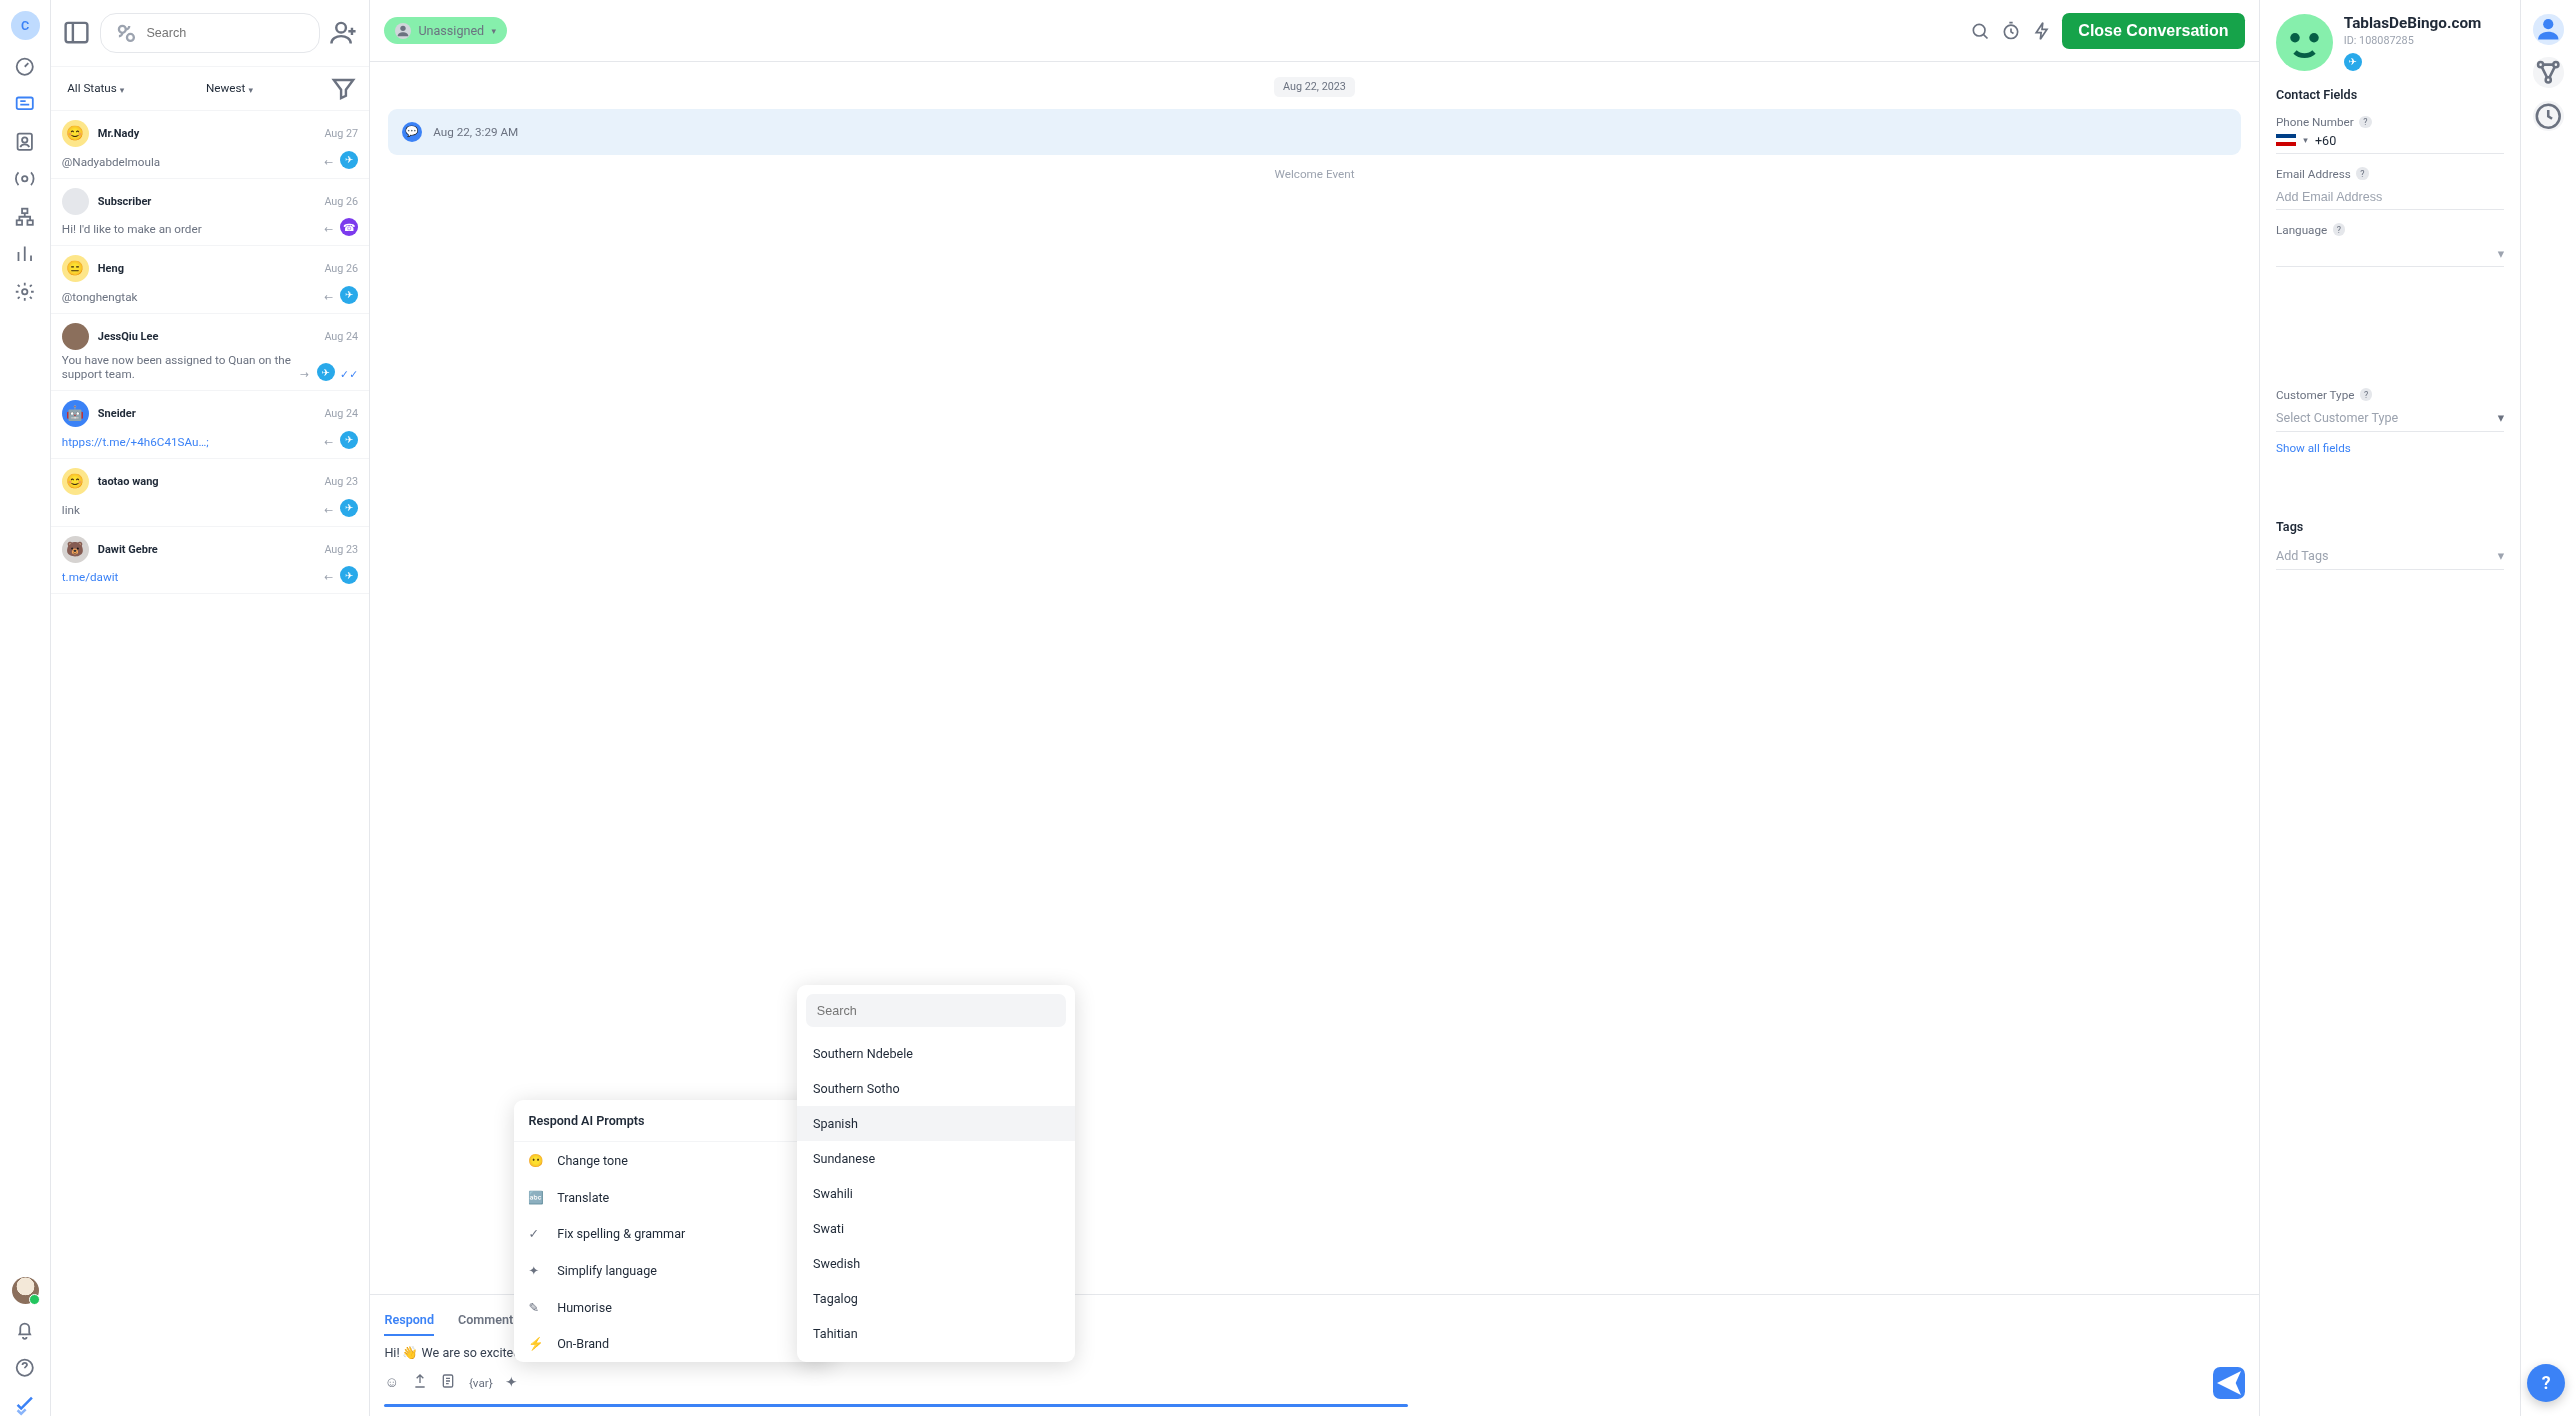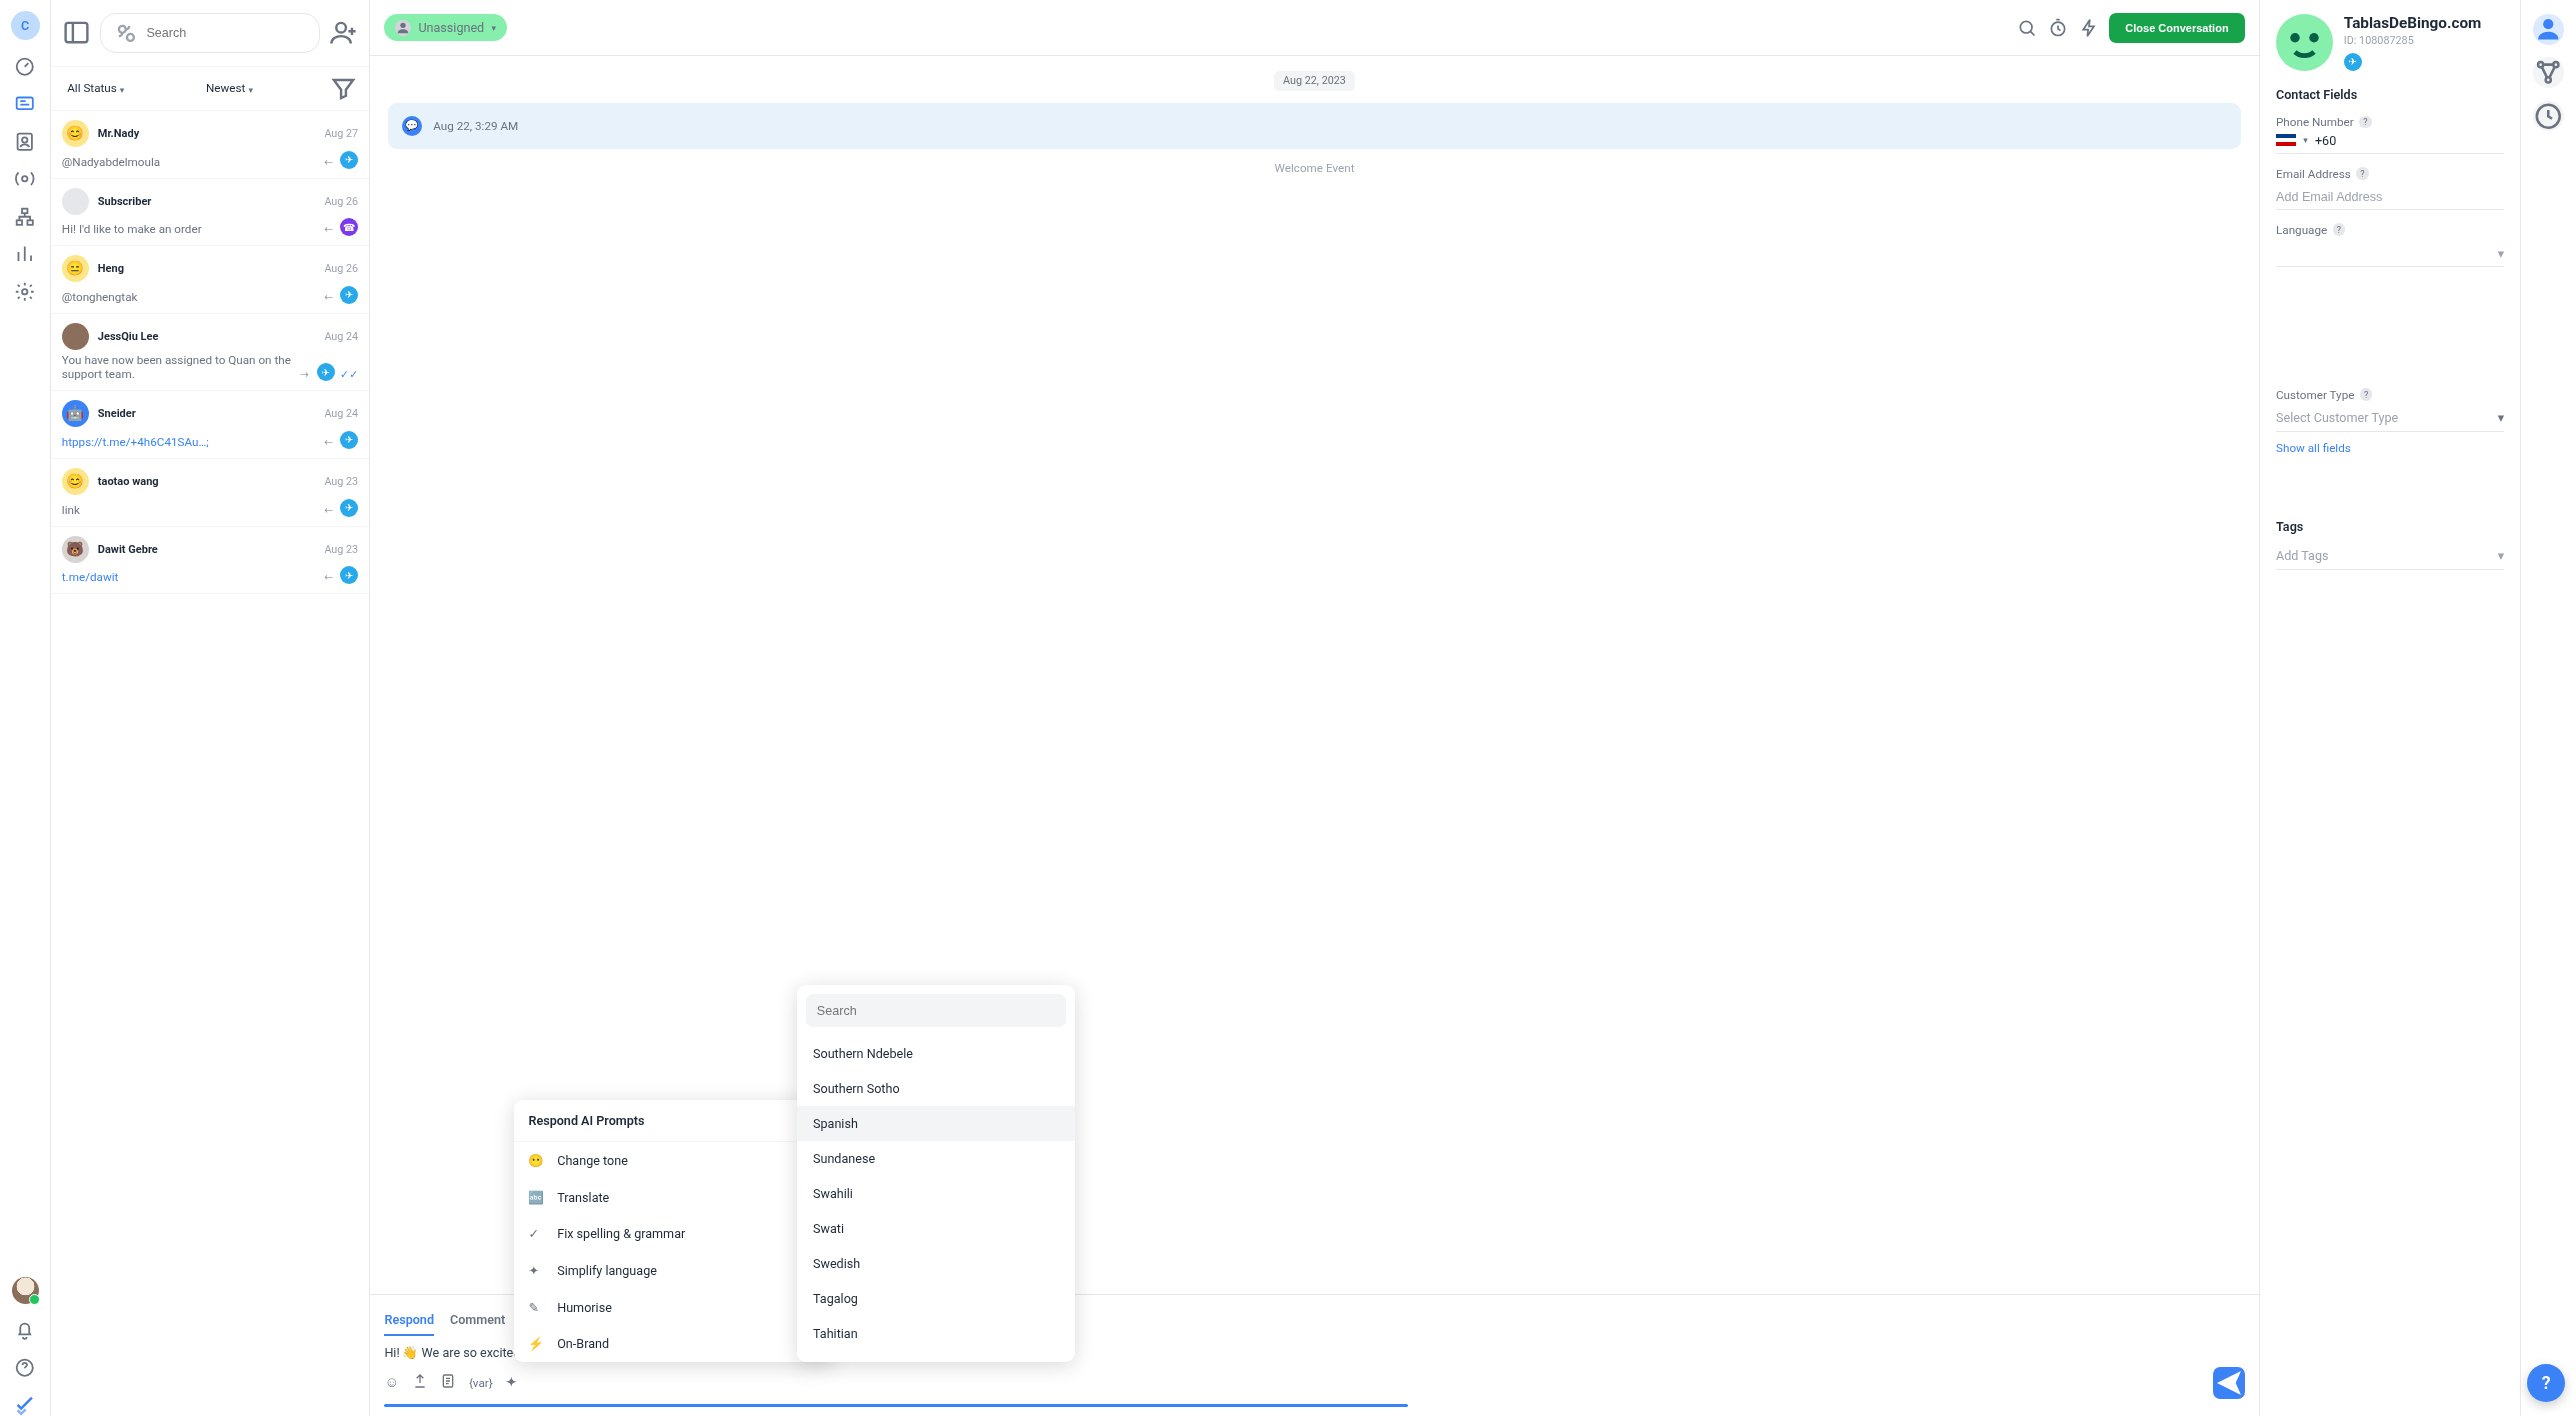--- a/index.html
+++ b/index.html
@@ -41,36 +41,36 @@
 .arrow-small.in { transform: rotate(-135deg); }
 .dbl-check { color:#3b82f6; font-size:10.8px; }
 
 
 .main { flex: 1; display: flex; flex-direction: column; border-right: 0.9px solid #e5e7eb; background: #fff; position: relative; }
 .main-header { display: flex; align-items: center; gap: 10.8px; padding: 12.6px 14.4px; border-bottom: 0.9px solid #e5e7eb; }
 .assignee-pill { display: flex; align-items: center; gap: 7.2px; background: #86efac; border-radius: 16px; padding: 5.4px 10.8px; cursor: pointer; color: #6b7280; }
 .assignee-pill .person-icon { width:16px; height:16px; border-radius:50%; background:#d1d5db; display:flex; align-items:center; justify-content:center; font-size:10px; }
 .main-header .spacer { flex: 1; }
 .header-icon { width: 20px; height: 20px; color: #6b7280; cursor: pointer; display:flex; align-items:center; justify-content:center; }
-.close-btn { background: #16a34a; color: #fff; border: none; border-radius: 7.2px; padding: 9px 16px; font-weight: 600; font-size: 11px; cursor: pointer; }
+.close-btn { background: #16a34a; color: #fff; border: none; border-radius: 7.2px; padding: 9px 16px; font-weight: 600; font-size: 16px; cursor: pointer; }
 .messages { flex: 1; overflow-y: auto; padding: 14.4px 18px; }
 .date-pill { display: block; width: fit-content; margin: 0 auto 12.6px; background: #f3f4f6; color: #6b7280; font-size: 10.8px; padding: 3.6px 9px; border-radius: 5.4px; }
 .sys-event { display: flex; align-items: center; gap: 10.8px; background: #e8f2fb; border-radius: 9px; padding: 12.6px 14.4px; margin-bottom: 12.6px; }
 .sys-event .sys-icon { width: 20px; height: 20px; border-radius: 50%; background: #3b82f6; color: #fff; display:flex; align-items:center; justify-content:center; font-size:10.8px; }
 .sys-event .sys-text { font-weight: 600; flex: 1; }
 .sys-event .sys-time { color: #6b7280; font-size: 11.7px; }
 .welcome-label { text-align: center; color: #9ca3af; font-size: 11.7px; margin: 7.2px 0 14.4px; }
 .msg-row { display: flex; align-items: flex-end; gap: 9px; margin-bottom: 10.8px; }
 .msg-avatar { width: 30.5px; height: 30.5px; border-radius: 50%; background: #86efac; position: relative; display:flex; align-items:center; justify-content:center; }
 .msg-avatar::after { content:""; position:absolute; bottom:-1.8px; right:-1.8px; width:14.4px; height:14.4px; border-radius:50%; background:#29a9ea; border:1.8px solid #fff; }
 .msg-bubble { background: #f3f4f6; border-radius: 7.2px; padding: 9px 12.6px; font-size: 12.6px; }
 
 
 .composer { border-top: 0.9px solid #e5e7eb; padding: 0 14.4px 9px; }
-.composer-tabs { display: flex; gap: 16px; padding: 9px 0 0; }
+.composer-tabs { display: flex; gap: 24px; padding: 9px 0 0; }
 .composer-tab { font-weight: 600; font-size: 12.6px; color: #6b7280; padding: 7.2px 0; cursor: pointer; border-bottom: 2.7px solid transparent; }
 .composer-tab.active { color: #3b82f6; border-bottom-color: #3b82f6; }
 .composer-text { padding: 9px 0 7.2px; font-size: 12.6px; color: #374151; white-space: nowrap; overflow: hidden; }
 .composer-actions { display: flex; align-items: center; gap: 12.6px; }
 .composer-actions .tool { color: #6b7280; cursor: pointer; font-size: 14.4px; }
 .composer-actions .spacer { flex: 1; }
 .send-btn { width: 32px; height: 32px; background: #3b82f6; border-radius: 7.2px; color: #fff; display: flex; align-items:center; justify-content:center; cursor: pointer; }
 .progress-bar { height: 2.7px; background: #3b82f6; width: 55%; margin-top: 5.4px; border-radius: 1.8px; }
 
 

